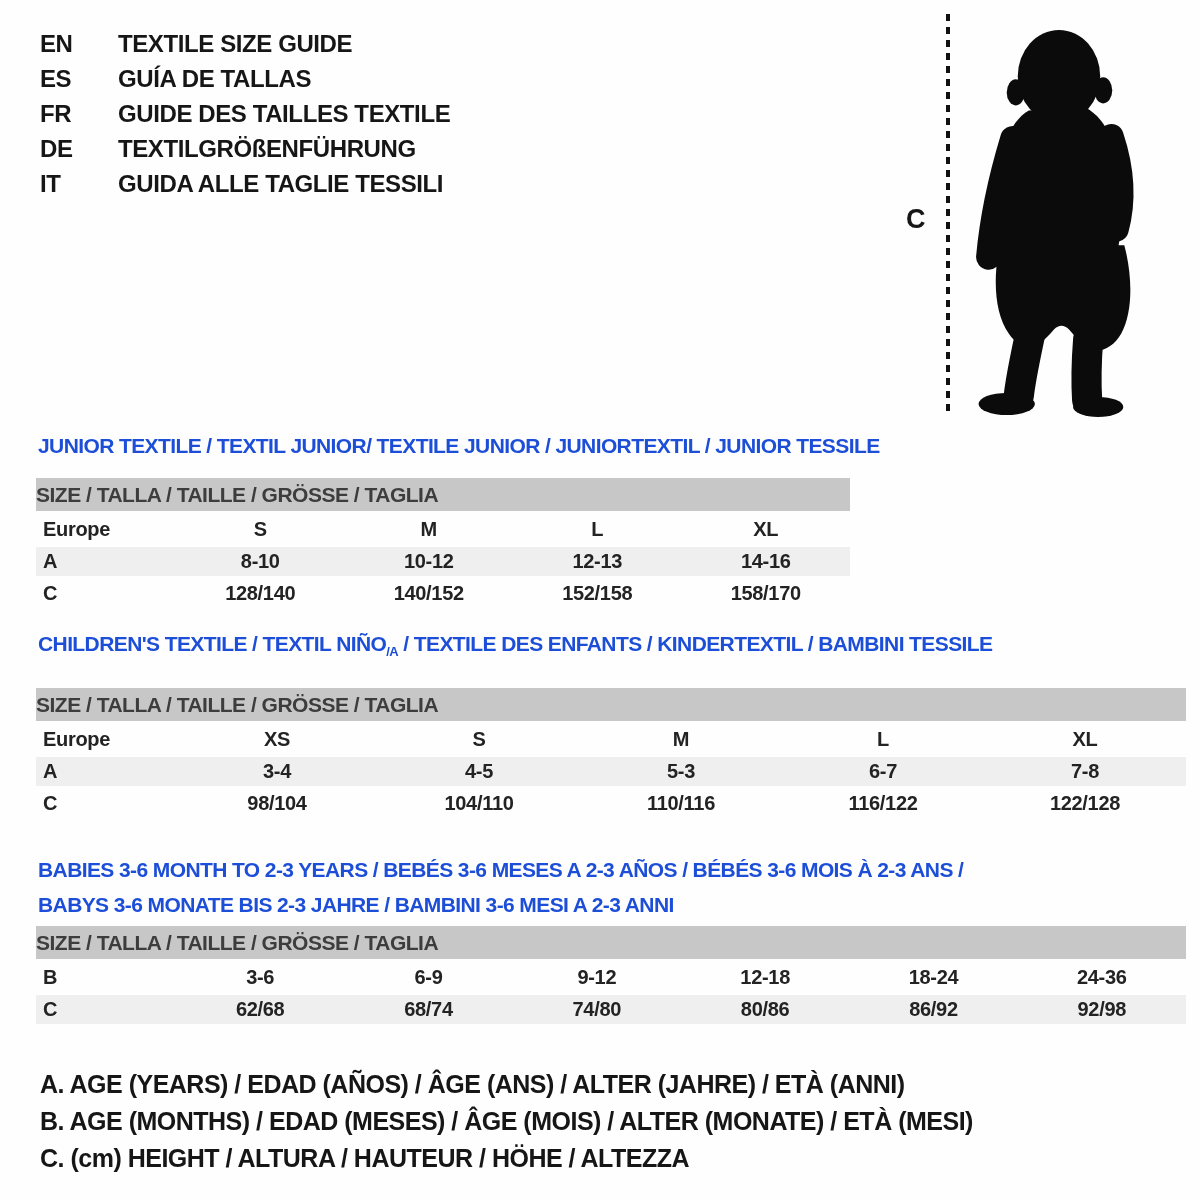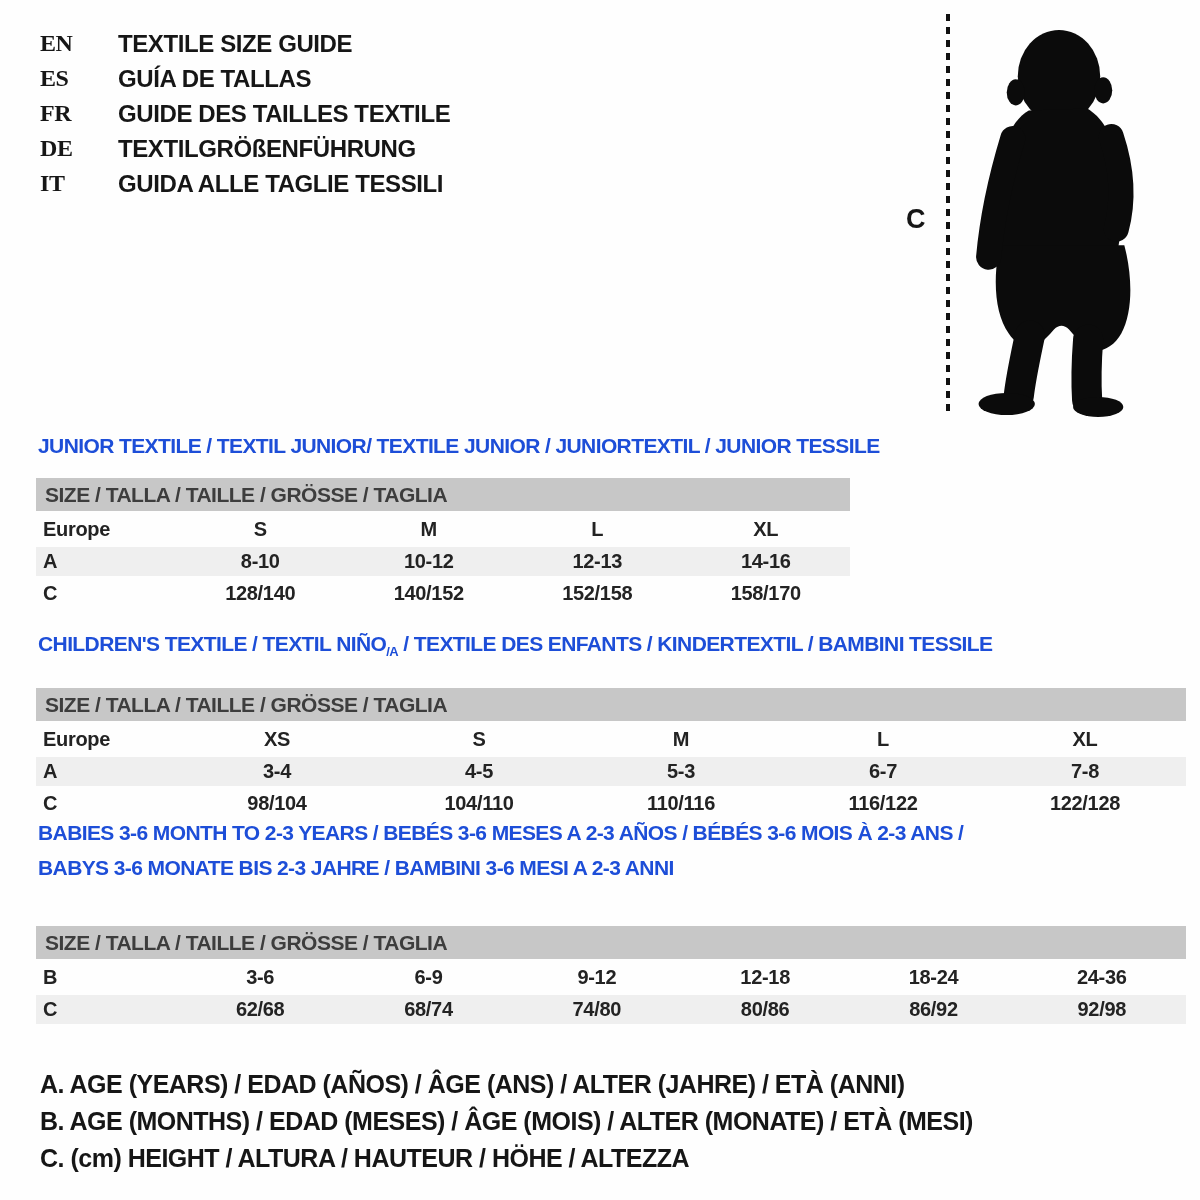--- a/index.html
+++ b/index.html
@@ -9,41 +9,41 @@
     background: #ffffff;
     font-family: "Liberation Sans", sans-serif;
     color: #161616;
   }
   .page { position: relative; width: 1200px; height: 1200px; overflow: hidden; background:#fefefe; }
 
   
   .langs { position: absolute; top: 26px; left: 40px; }
   .lang-row { display: flex; height: 35px; align-items: center;
               font-size: 24px; font-weight: 700; letter-spacing: -0.4px; }
-  .lang-code { width: 78px; font-family: Liberation Serif, serif; }
+  .lang-code { width: 78px; }
 
   
   .figure-label { position: absolute; left: 906px; top: 204px;
                   font-size: 27px; font-weight: 700; }
   .dash-line { position: absolute; left: 944px; top: 14px; }
   .silhouette { position: absolute; left: 966px; top: 16px; }
 
   
   .section-heading { position: absolute; left: 38px;
                      font-size: 21px; font-weight: 700; letter-spacing: -0.6px;
                      color: #1d4ed8; white-space: nowrap; }
   .heading-sub { font-size: 13px; vertical-align: sub; }
   .two-line { line-height: 35px; }
 
   
   .tbl { position: absolute; left: 36px; }
   .w-narrow { width: 814px; }
   .w-wide   { width: 1150px; }
   .tbl-header { background: #c7c7c7; height: 33px; display: flex; align-items: center;
-                padding-left: 9px; font-size: 21px; font-weight: 700;
+                padding-left: 0; font-size: 21px; font-weight: 700;
                 letter-spacing: -0.5px; color: #3d3d3d; margin-bottom: 4px; }
   .tbl-row { display: flex; height: 29px; align-items: center;
              font-size: 20px; font-weight: 700; letter-spacing: -0.3px;
              color: #232323; margin-bottom: 3px; }
   .tbl-row.alt { background: #efefef; }
   .cell-label { width: 140px; padding-left: 7px; text-align: left; }
   .cell { flex: 1; text-align: center; }
 
   
   .legend { position: absolute; left: 40px; top: 1066px; }
@@ -162,21 +162,21 @@
     <div class="tbl-row">
       <span class="cell-label">C</span>
       <span class="cell">98/104</span>
       <span class="cell">104/110</span>
       <span class="cell">110/116</span>
       <span class="cell">116/122</span>
       <span class="cell">122/128</span>
     </div>
   </div>
 
-  <div class="section-heading two-line" style="top:815px">
+  <div class="section-heading two-line" style="top:852px">
     <div>BABIES 3-6 MONTH TO 2-3 YEARS / BEBÉS 3-6 MESES A 2-3 AÑOS / BÉBÉS 3-6 MOIS À 2-3 ANS /</div>
     <div>BABYS 3-6 MONATE BIS 2-3 JAHRE / BAMBINI 3-6 MESI A 2-3 ANNI</div>
   </div>
 
   <div class="tbl w-wide" style="top:926px">
     <div class="tbl-header">SIZE / TALLA / TAILLE / GRÖSSE / TAGLIA</div>
     <div class="tbl-row">
       <span class="cell-label">B</span>
       <span class="cell">3-6</span>
       <span class="cell">6-9</span>

